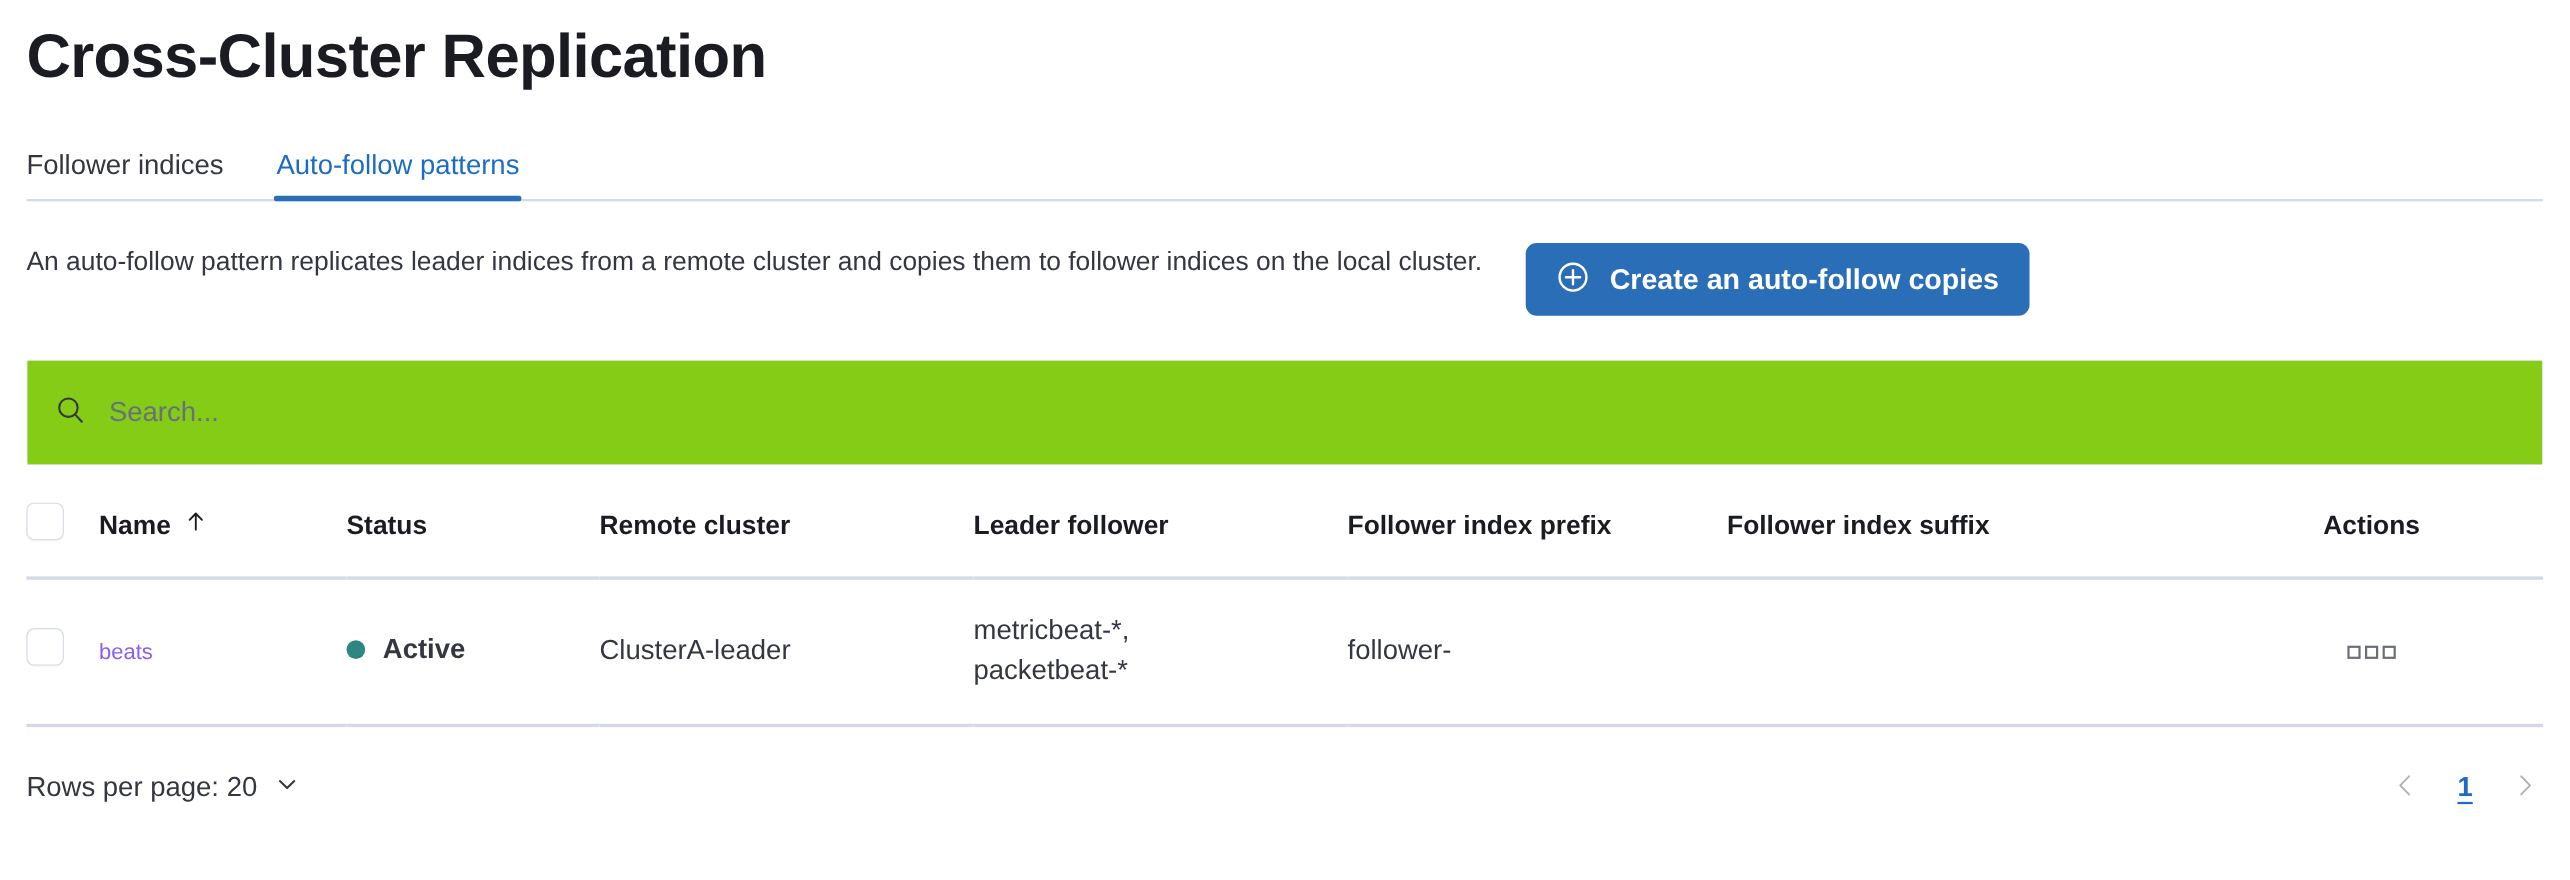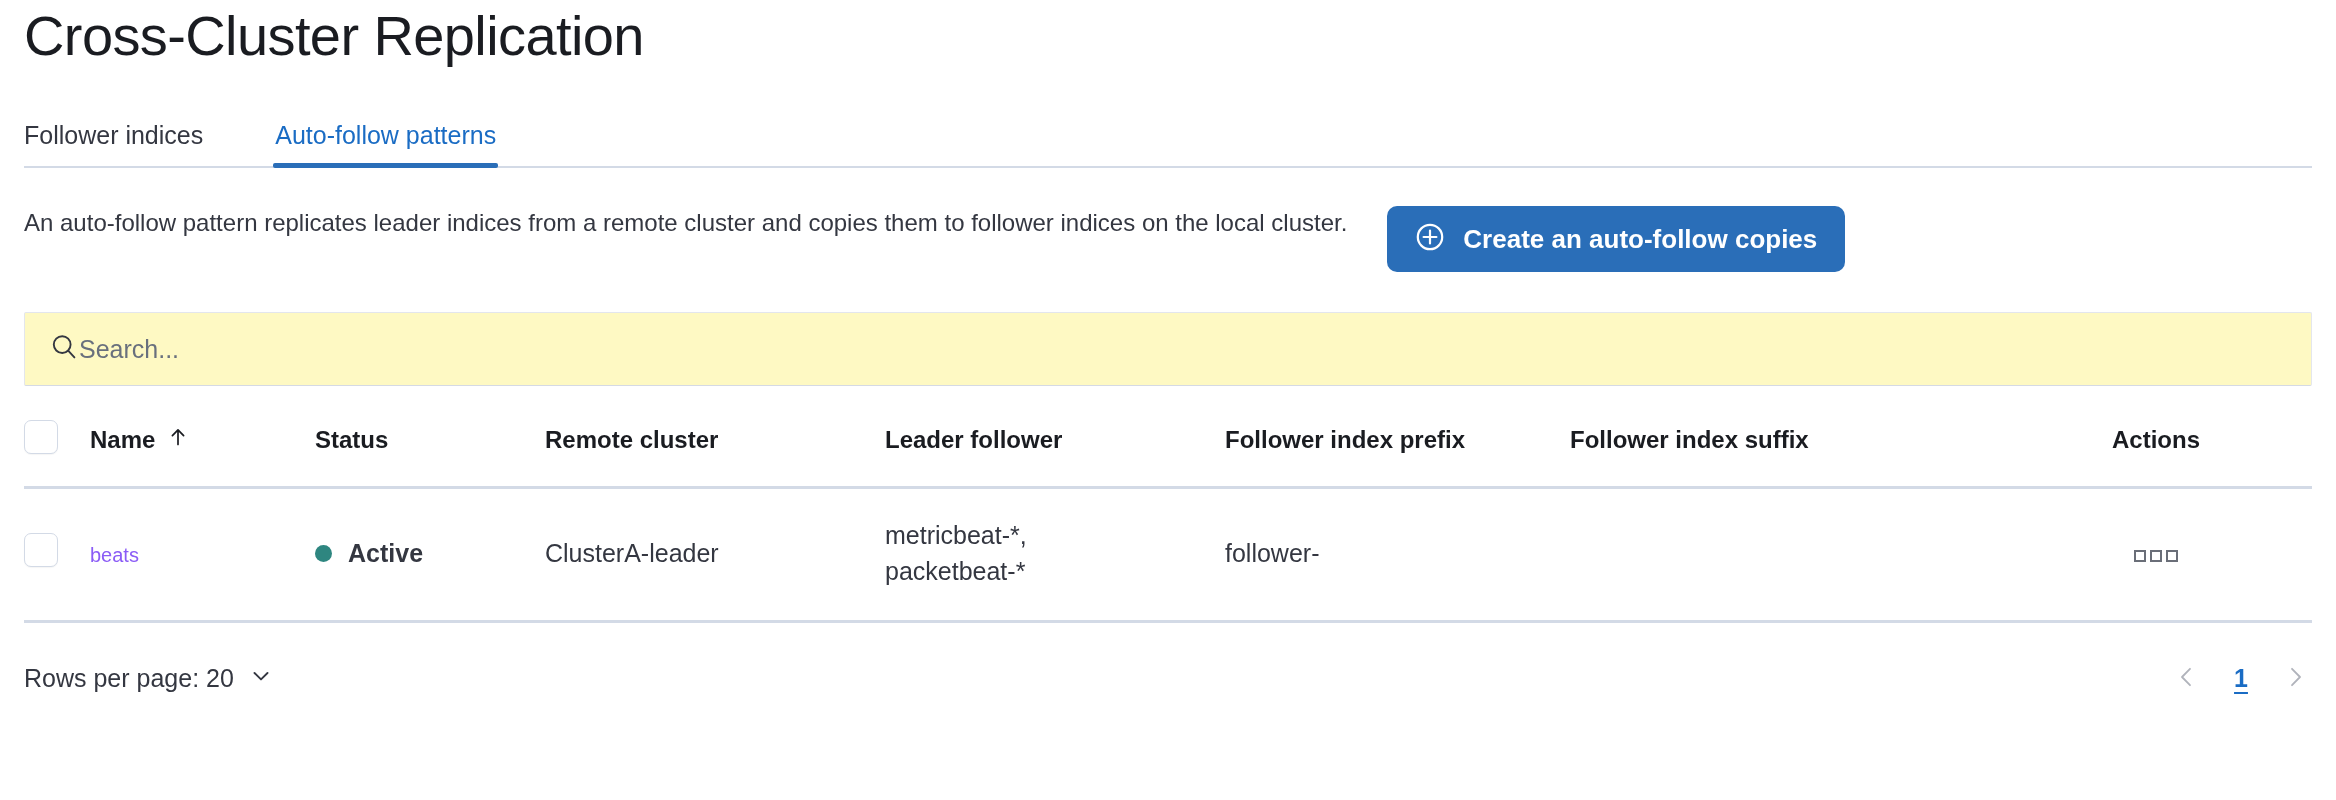--- a/index.html
+++ b/index.html
@@ -17,32 +17,32 @@
     position: relative;
     width: 2336px;
     height: 800px;
     padding: 0 24px;
   }
 
   
   .page-title {
     font-size: 56px;
     line-height: 1;
-    font-weight: 400;
+    font-weight: 700;
     color: #1a1c21;
     letter-spacing: -0.6px;
-    padding-top: 8px;
+    padding-top: 23px;
   }
 
   
   .tabs {
     position: relative;
     display: flex;
     align-items: flex-end;
-    gap: 72px;
+    gap: 48px;
     margin-top: 42px;
     height: 62px;
   }
   .tabs::after {
     content: "";
     position: absolute;
     left: 0;
     right: 0;
     bottom: 0;
     height: 2px;
@@ -103,28 +103,29 @@
     cursor: pointer;
     white-space: nowrap;
     height: 66px;
   }
   .plus-icon { display: block; }
 
   
   .search-wrap {
     position: relative;
     margin-top: 40px;
-    height: 74px;
-    background: #fef9c3;
+    height: 96px;
+    background: #84cc16;
     border: 1px solid #e3e6ed;
     border-bottom-color: #d5dae4;
     border-radius: 2px;
     display: flex;
     align-items: center;
     padding: 0 24px;
+    gap: 20px;
   }
   .search-icon { display: block; flex: 0 0 auto; }
   .search-input {
     flex: 1 1 auto;
     border: none;
     outline: none;
     background: transparent;
     font-family: "Liberation Sans", sans-serif;
     font-size: 25px;
     color: #343741;

